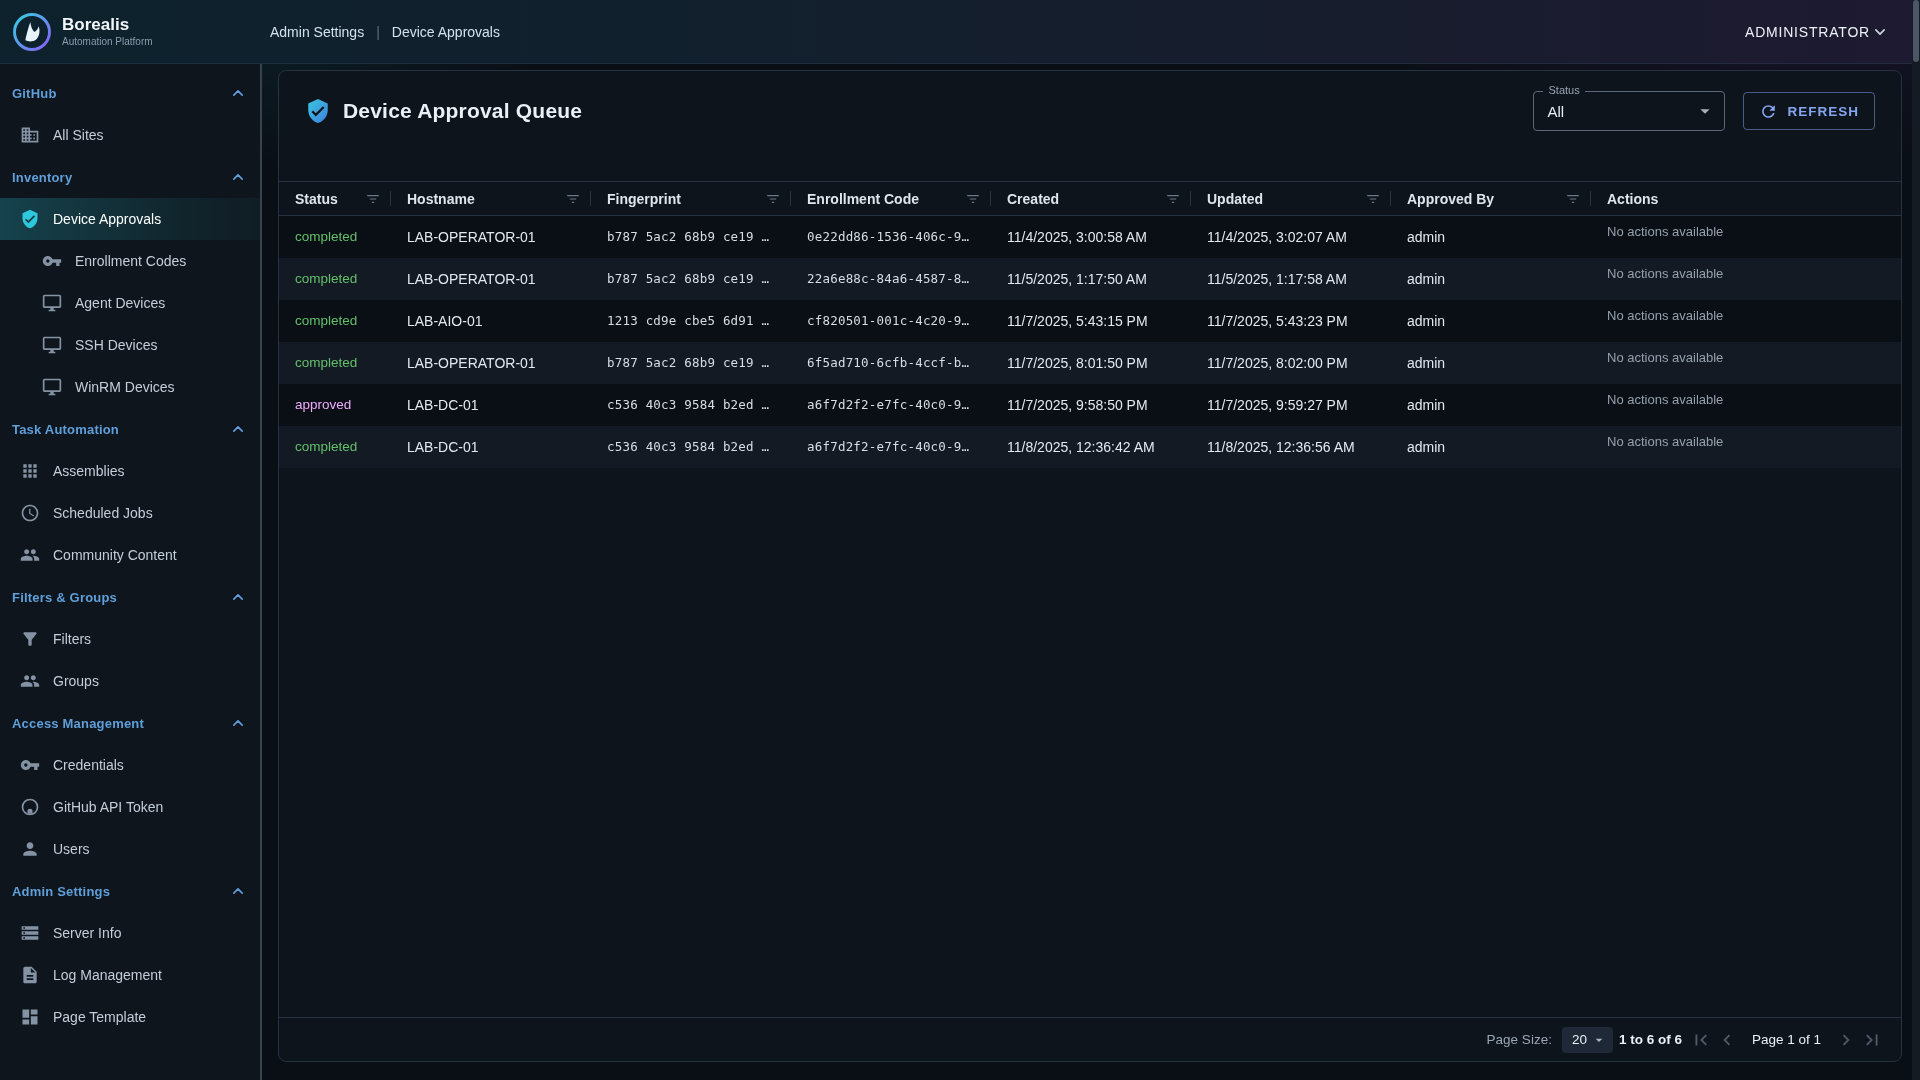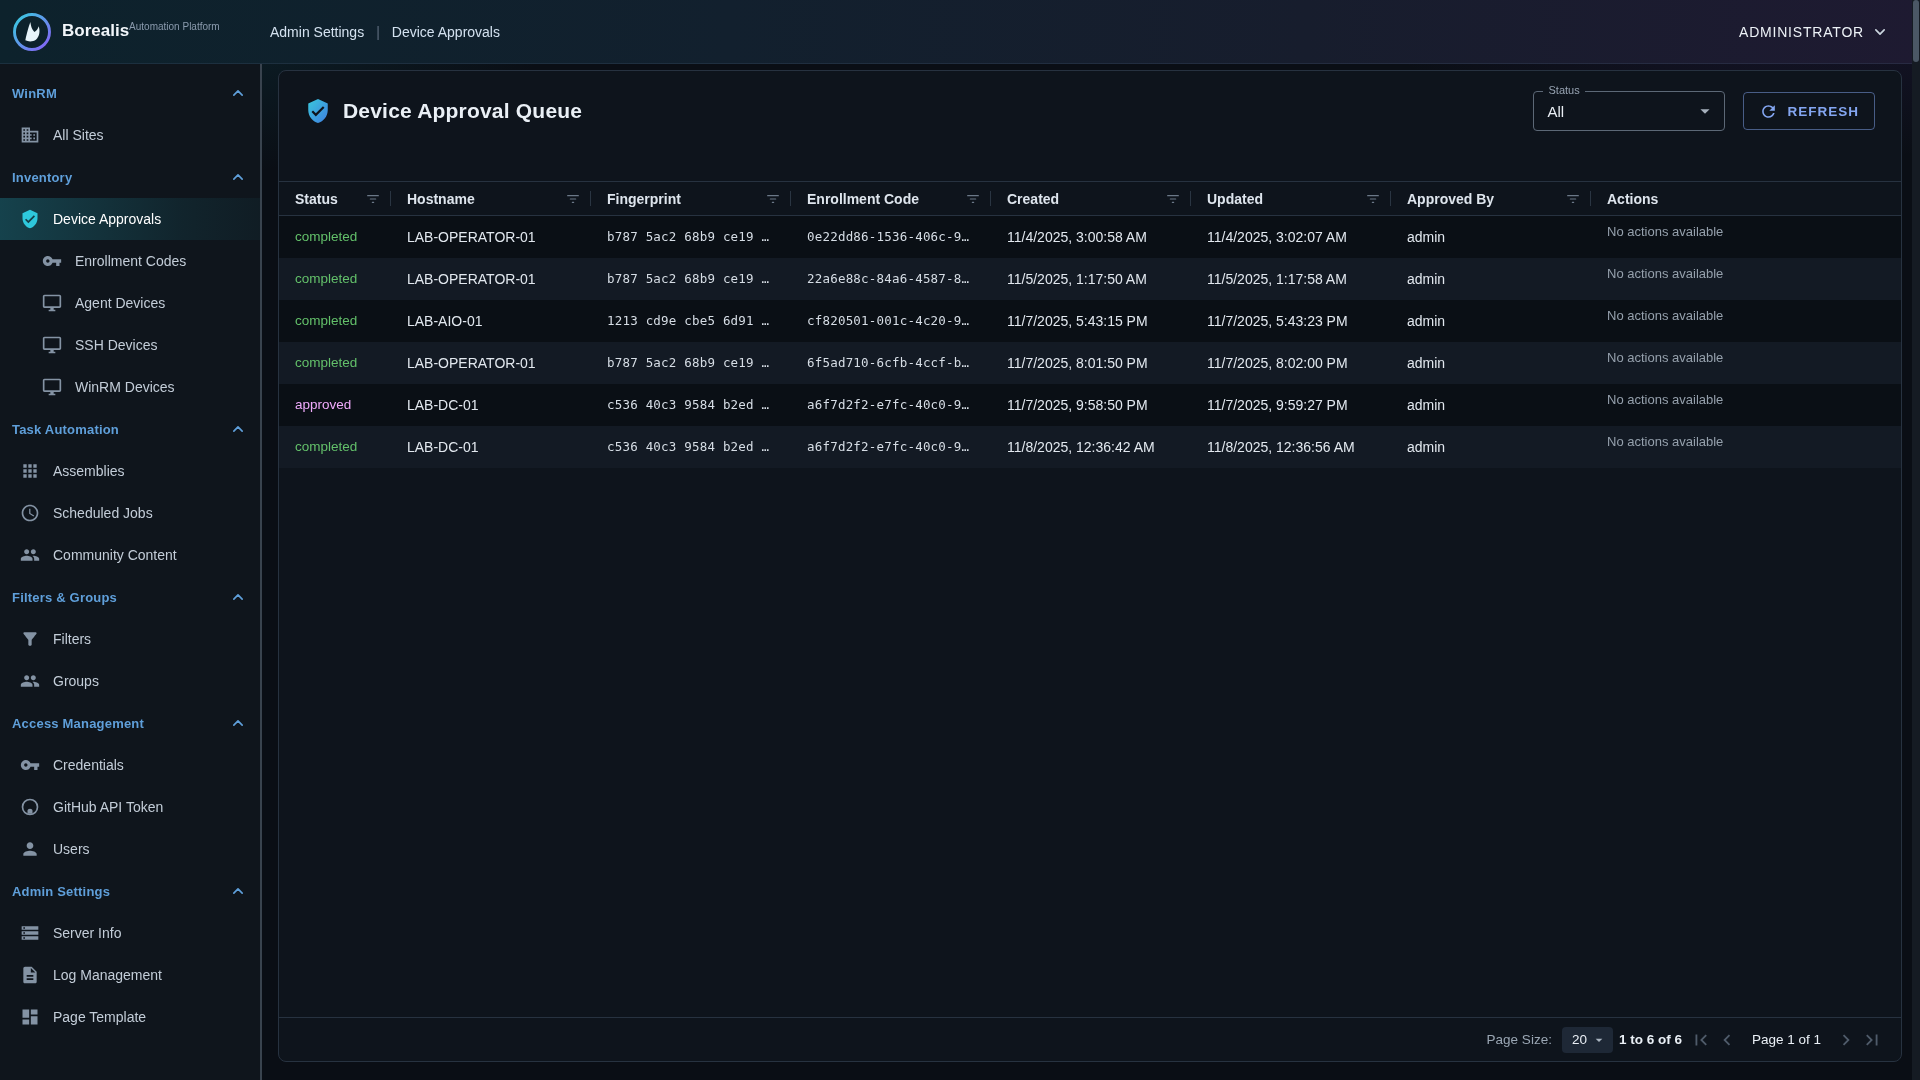--- a/index.html
+++ b/index.html
@@ -10,32 +10,32 @@
     radial-gradient(900px 420px at 4% -6%, rgba(26,160,178,0.22), transparent 60%),
     radial-gradient(1000px 480px at 96% -12%, rgba(118,66,200,0.22), transparent 60%);}
   .app{position:relative;z-index:1;width:100%;height:100%;display:flex;flex-direction:column}
 
   
   .topbar{height:64px;flex:0 0 64px;display:flex;align-items:center;padding-right:30px;
     background:linear-gradient(90deg,#0d222c 0%,#12202e 38%,#171d2d 68%,#1e1a31 100%);
     border-bottom:1px solid rgba(70,90,120,0.25)}
   .brand{width:248px;flex:0 0 248px;display:flex;align-items:center;gap:10px;padding-left:12px}
   .logo{width:40px;height:40px;flex:0 0 40px}
-  .brand-text{display:flex;line-height:1.2}
+  .brand-text{display:flex;flex-direction:column;line-height:1.2}
   .brand-name{font-size:17px;font-weight:700;color:#f2f6fa}
   .brand-tag{font-size:10px;color:#8a9aad}
   .search-box{width:380px;height:38px;margin-left:14px;background:rgba(125,150,185,0.14);
     border-radius:4px;display:flex;align-items:center;padding:0 10px 0 14px}
   .search-box input{flex:1;background:transparent;border:0;outline:0;color:#dfe6ee;font-size:14px;font-family:inherit}
   .search-box input::placeholder{color:#909cab}
   .search-icon{width:20px;height:20px;color:#9aa6b4;flex:0 0 20px}
   .breadcrumb{display:flex;align-items:center;gap:12px;margin-left:22px;font-size:14px}
   .crumb{color:#d3e1ef;cursor:pointer}
   .crumb-sep{color:#5d6c7e}
-  .user-menu{margin-left:auto;display:flex;align-items:center;gap:6px;color:#edf2f7;font-size:14px;
+  .user-menu{margin-left:auto;display:flex;align-items:center;gap:0;color:#edf2f7;font-size:14px;
     font-weight:500;letter-spacing:0.8px;cursor:pointer}
   .chevron-down-icon{width:20px;height:20px;color:#cbd5df}
 
   
   .layout{flex:1;display:flex;min-height:0}
   .sidebar{width:262px;flex:0 0 262px;background:#0f151c;border-right:2px solid #39434e;
     padding-top:8px;overflow:hidden}
   .side-section{height:42px;display:flex;align-items:center;padding:0 12px;cursor:pointer}
   .sec-label{font-size:13px;font-weight:700;color:#5f9fda;letter-spacing:0.2px}
   .chevron-up-icon{margin-left:auto;width:20px;height:20px;color:#5f9fda}
@@ -145,21 +145,21 @@
           </svg>
       </span>
     </div>
   </header>
 
   <div class="layout">
 
     <aside class="sidebar">
 
       <div class="side-section">
-        <span class="sec-label">WinRM</span>
+        <span class="sec-label">GitHub</span>
         <span class="chevron-up-icon">
             <svg viewBox="0 0 24 24">
               <path d="M7 14.5l5-5 5 5" fill="none" stroke="currentColor" stroke-width="2" stroke-linecap="round" stroke-linejoin="round"></path>
             </svg>
           </span>
       </div>
       <div class="side-item">
         <span class="si-icon">
             <svg viewBox="0 0 24 24">
               <path fill="currentColor" d="M12 7V3H2v18h20V7H12zM6 19H4v-2h2v2zm0-4H4v-2h2v2zm0-4H4V9h2v2zm0-4H4V5h2v2zm4 12H8v-2h2v2zm0-4H8v-2h2v2zm0-4H8V9h2v2zm0-4H8V5h2v2zm10 12h-8v-2h2v-2h-2v-2h2v-2h-2V9h8v10zm-2-8h-2v2h2v-2zm0 4h-2v2h2v-2z"></path>

